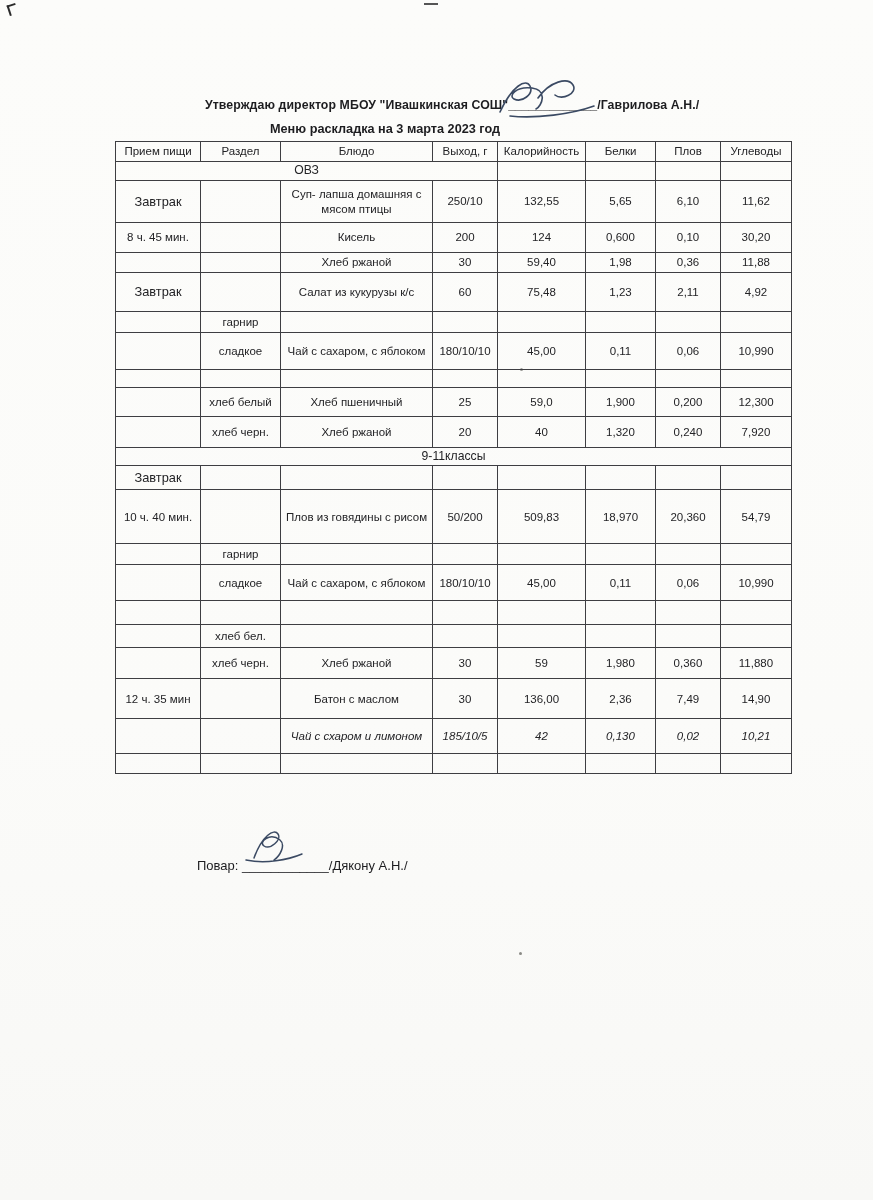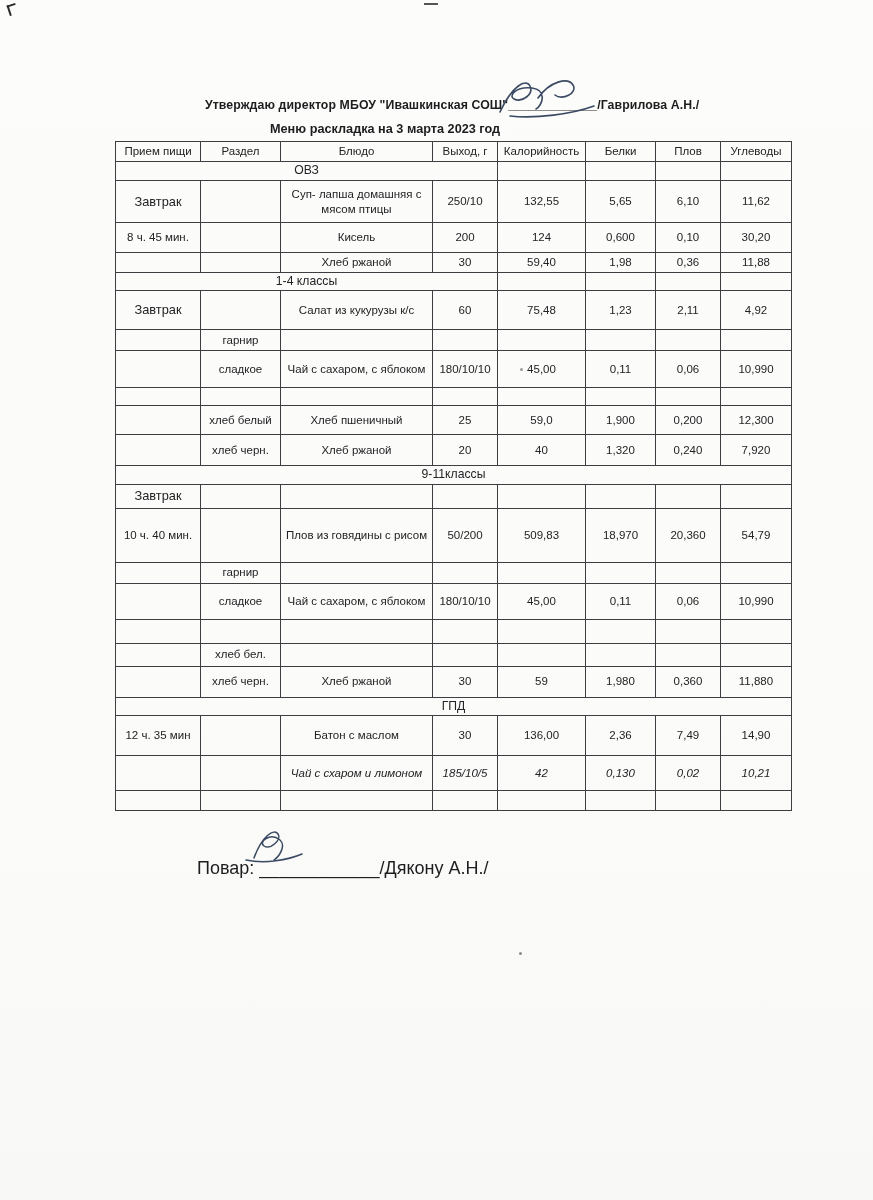--- a/index.html
+++ b/index.html
@@ -30,21 +30,21 @@
   }
   table.menu th, table.menu td {
     border:1px solid #3e3e42; text-align:center; vertical-align:middle;
     padding:1px 3px; font-weight:normal; line-height:1.25; overflow:hidden;
   }
   table.menu thead tr { height:20px; }
   td.bold-first { font-weight:bold; font-size:12.8px; }
   td.section-label { font-weight:bold; font-size:12.2px; }
   td.section-full { border-left:none; border-right:none; font-weight:bold; font-size:12.2px; }
 
-  .cook { position:absolute; left:197px; top:858px; font-size:18px; white-space:nowrap;text-align:center; }
+  .cook { position:absolute; left:197px; top:858px; font-size:13px; white-space:nowrap;text-align:center; }
 </style>
 </head>
 <body>
 
 <div class="page">
 
   <div class="artifact mark-topleft"></div>
   <div class="artifact line-top"></div>
   <div class="artifact dot-1"></div>
   <div class="artifact dot-2"></div>
@@ -111,27 +111,20 @@
         <tr style="height: 20px;">
           <td></td>
           <td></td>
           <td>Хлеб ржаной</td>
           <td>30</td>
           <td>59,40</td>
           <td>1,98</td>
           <td>0,36</td>
           <td>11,88</td>
         </tr>
-        <tr style="height: 18px;">
-          <td colspan="4" class="section-label">1-4 классы</td>
-          <td></td>
-          <td></td>
-          <td></td>
-          <td></td>
-        </tr>
         <tr style="height: 39px;">
           <td class="bold-first">Завтрак</td>
           <td></td>
           <td>Салат из кукурузы к/с</td>
           <td>60</td>
           <td>75,48</td>
           <td>1,23</td>
           <td>2,11</td>
           <td>4,92</td>
         </tr>
@@ -251,23 +244,20 @@
         <tr style="height: 31px;">
           <td></td>
           <td>хлеб черн.</td>
           <td>Хлеб ржаной</td>
           <td>30</td>
           <td>59</td>
           <td>1,980</td>
           <td>0,360</td>
           <td>11,880</td>
         </tr>
-        <tr style="height: 17px;">
-          <td colspan="8" class="section-full">ГПД</td>
-        </tr>
         <tr style="height: 40px;">
           <td>12 ч. 35 мин</td>
           <td></td>
           <td>Батон с маслом</td>
           <td>30</td>
           <td>136,00</td>
           <td>2,36</td>
           <td>7,49</td>
           <td>14,90</td>
         </tr>

